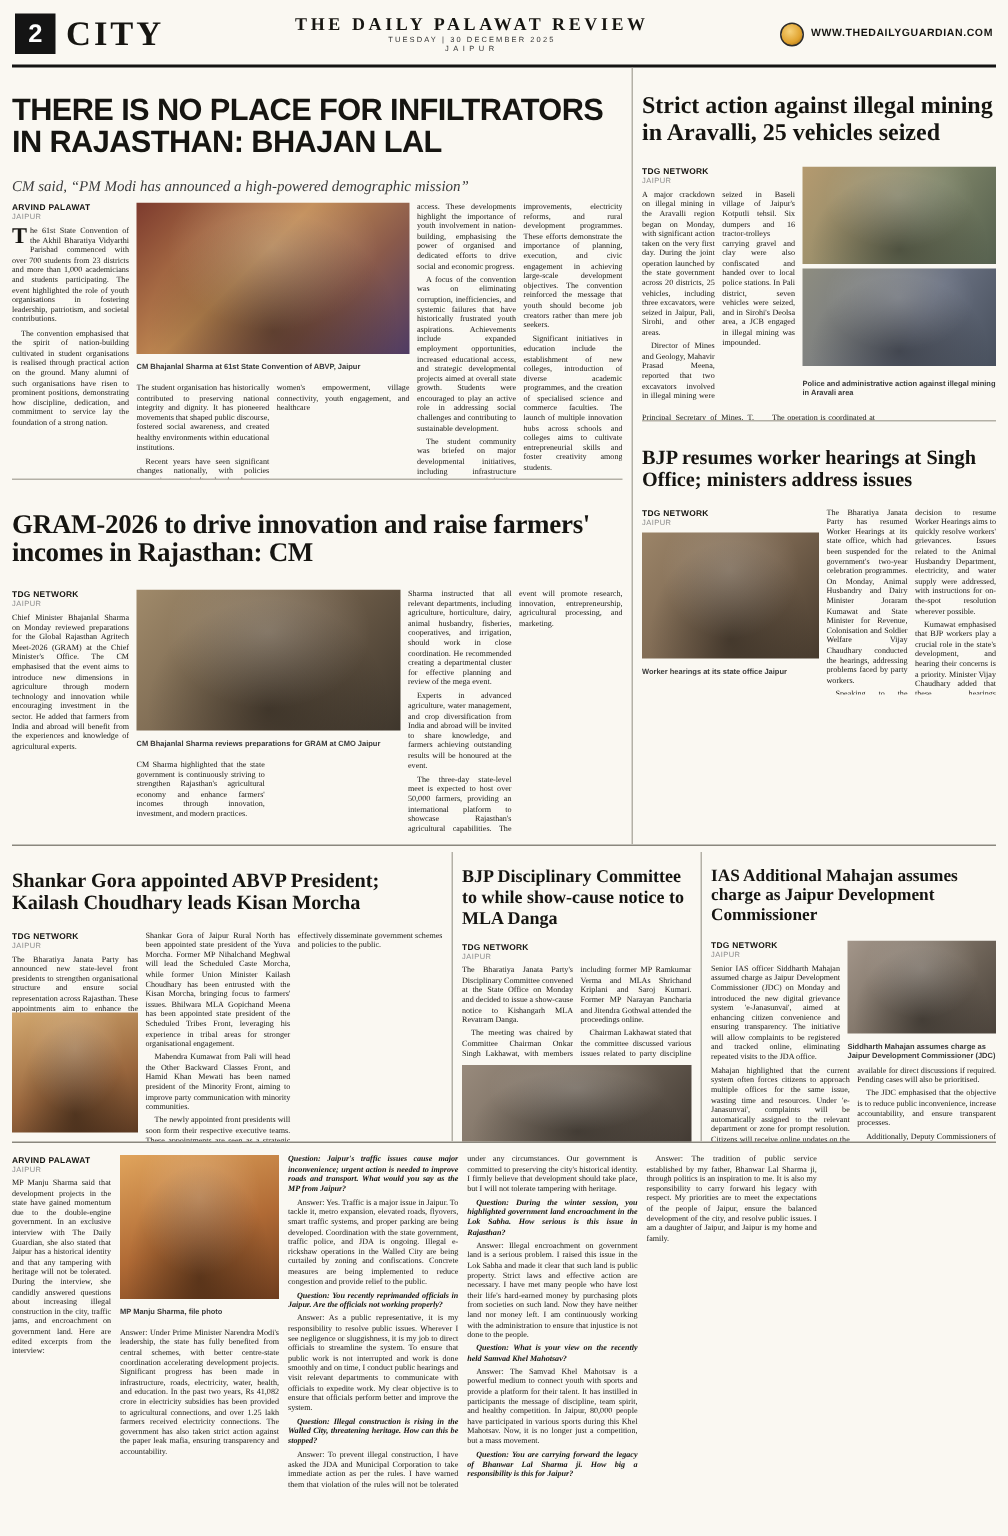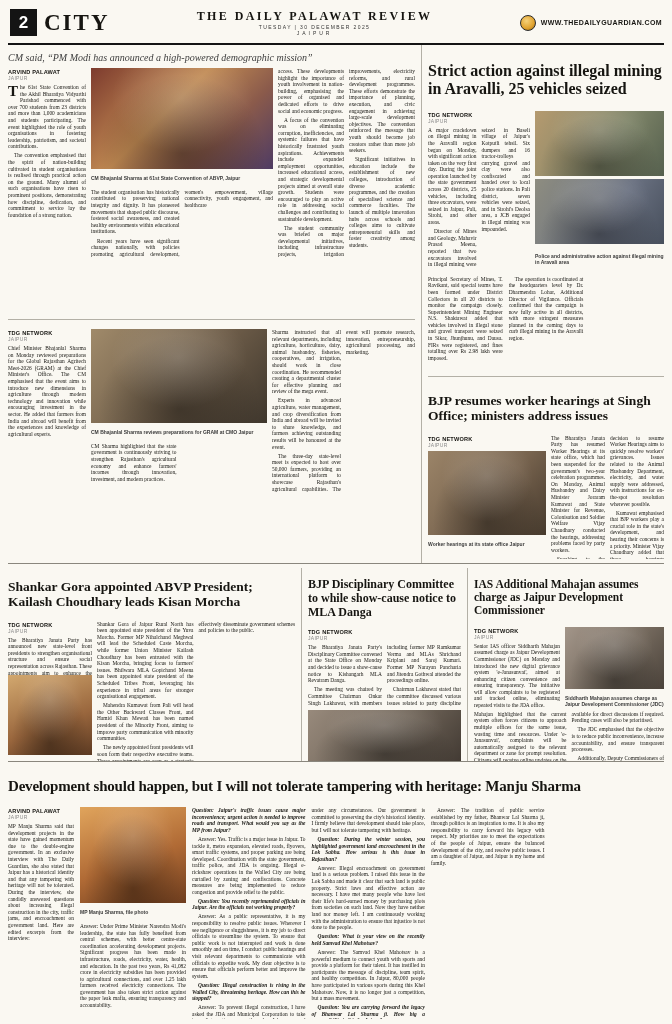--- a/index.html
+++ b/index.html
@@ -56,21 +56,21 @@
   .h-gram{font:700 18px/1.06 "Liberation Serif",serif;letter-spacing:-.2px;}
   .g-body{display:flex;gap:5px;height:168px;margin-top:4px;overflow:hidden;}
   .g-colA{width:78px;flex:none;}
   .g-colA .paras{height:150px;overflow:hidden;}
   .g-mid{width:176px;flex:none;display:flex;flex-direction:column;}
   .ph-gram{height:94px;background:linear-gradient(130deg,#a08a6a,#6e5d49 55%,#3e362c);}
   .g-mid .paras{flex:1;overflow:hidden;}
   .g-colB{flex:1;height:168px;}
 
   
-  .art-mining{height:332px;border-bottom:1px solid #b3b0a6;overflow:hidden;box-sizing:border-box;padding-top:4px;}
+  .art-mining{height:236px;border-bottom:1px solid #b3b0a6;overflow:hidden;box-sizing:border-box;padding-top:4px;}
   .h-mining{font:700 16px/1.1 "Liberation Serif",serif;}
   .mi-top{display:flex;gap:5px;height:162px;margin-top:3px;overflow:hidden;}
   .mi-left{width:102px;flex:none;}
   .mi-left .paras{height:146px;}
   .mi-photos{flex:1;display:flex;flex-direction:column;gap:3px;}
   .ph-mine1{height:68px;background:linear-gradient(120deg,#b59a6f,#7e8468 60%,#55604e);}
   .ph-mine2{height:68px;background:linear-gradient(120deg,#8e8d80,#6a7181 60%,#474f5c);}
   .mi-bottom{height:100px;margin-top:3px;}
 
   
@@ -134,20 +134,21 @@
     <div class="mh-right">
       <span class="logo"></span>
       <span class="site">WWW.THEDAILYGUARDIAN.COM</span>
     </div>
   </header>
 
   <div class="zone-mid">
     <div class="col-left">
 
       <article class="art-main">
+        <h1 class="h-main">THERE IS NO PLACE FOR INFILTRATORS IN RAJASTHAN: BHAJAN LAL</h1>
         <p class="subhead">CM said, “PM Modi has announced a high-powered demographic mission”</p>
         <div class="m-body">
           <div class="m-colA">
             <div class="byline">
               <span class="by-name">ARVIND PALAWAT</span>
               <span class="by-loc">JAIPUR</span>
             </div>
             <div class="paras">
                 <p class="para"><span class="dropcap">T</span>he 61st State Convention of the Akhil Bharatiya Vidyarthi Parishad commenced with over 700 students from 23 districts and more than 1,000 academicians and students participating. The event highlighted the role of youth organisations in fostering leadership, patriotism, and societal contributions.</p>
                 <p class="para">The convention emphasised that the spirit of nation-building cultivated in student organisations is realised through practical action on the ground. Many alumni of such organisations have risen to prominent positions, demonstrating how discipline, dedication, and commitment to service lay the foundation of a strong nation.</p>
@@ -164,20 +165,21 @@
           <div class="m-colB cols2">
               <p class="para">access. These developments highlight the importance of youth involvement in nation-building, emphasising the power of organised and dedicated efforts to drive social and economic progress.</p>
               <p class="para">A focus of the convention was on eliminating corruption, inefficiencies, and systemic failures that have historically frustrated youth aspirations. Achievements include expanded employment opportunities, increased educational access, and strategic developmental projects aimed at overall state growth. Students were encouraged to play an active role in addressing social challenges and contributing to sustainable development.</p>
               <p class="para">The student community was briefed on major developmental initiatives, including infrastructure projects, irrigation improvements, electricity reforms, and rural development programmes. These efforts demonstrate the importance of planning, execution, and civic engagement in achieving large-scale development objectives. The convention reinforced the message that youth should become job creators rather than mere job seekers.</p>
               <p class="para">Significant initiatives in education include the establishment of new colleges, introduction of diverse academic programmes, and the creation of specialised science and commerce faculties. The launch of multiple innovation hubs across schools and colleges aims to cultivate entrepreneurial skills and foster creativity among students.</p>
             </div>
         </div>
       </article>
 
       <article class="art-gram">
+        <h2 class="h-gram">GRAM-2026 to drive innovation and raise farmers' incomes in Rajasthan: CM</h2>
         <div class="g-body">
           <div class="g-colA">
             <div class="byline">
               <span class="by-name">TDG NETWORK</span>
               <span class="by-loc">JAIPUR</span>
             </div>
             <div class="paras">
                 <p class="para">Chief Minister Bhajanlal Sharma on Monday reviewed preparations for the Global Rajasthan Agritech Meet-2026 (GRAM) at the Chief Minister's Office. The CM emphasised that the event aims to introduce new dimensions in agriculture through modern technology and innovation while encouraging investment in the sector. He added that farmers from India and abroad will benefit from the experiences and knowledge of agricultural experts.</p>
               </div>
           </div>
@@ -306,21 +308,20 @@
       <div class="j-bottom cols2">
           <p class="para">Mahajan highlighted that the current system often forces citizens to approach multiple offices for the same issue, wasting time and resources. Under 'e-Janasunvai', complaints will be automatically assigned to the relevant department or zone for prompt resolution. Citizens will receive online updates on the progress, and video conferencing will be available for direct discussions if required. Pending cases will also be prioritised.</p>
           <p class="para">The JDC emphasised that the objective is to reduce public inconvenience, increase accountability, and ensure transparent processes.</p>
           <p class="para">Additionally, Deputy Commissioners of each JDA zone will now hold quarterly media briefings to provide updates on completed work and pending issues, ensuring timely and authoritative information reaches the public.</p>
         </div>
     </article>
 
   </div>
 
   <div class="zone-bot">
-    <h2 class="h-int">Development should happen, but I will not tolerate tampering with heritage: Manju Sharma</h2>
     <div class="int-body">
       <div class="int-colA">
         <div class="byline">
           <span class="by-name">ARVIND PALAWAT</span>
           <span class="by-loc">JAIPUR</span>
         </div>
         <div class="paras">
             <p class="para">MP Manju Sharma said that development projects in the state have gained momentum due to the double-engine government. In an exclusive interview with The Daily Guardian, she also stated that Jaipur has a historical identity and that any tampering with heritage will not be tolerated. During the interview, she candidly answered questions about increasing illegal construction in the city, traffic jams, and encroachment on government land. Here are edited excerpts from the interview:</p>
           </div>
       </div>

